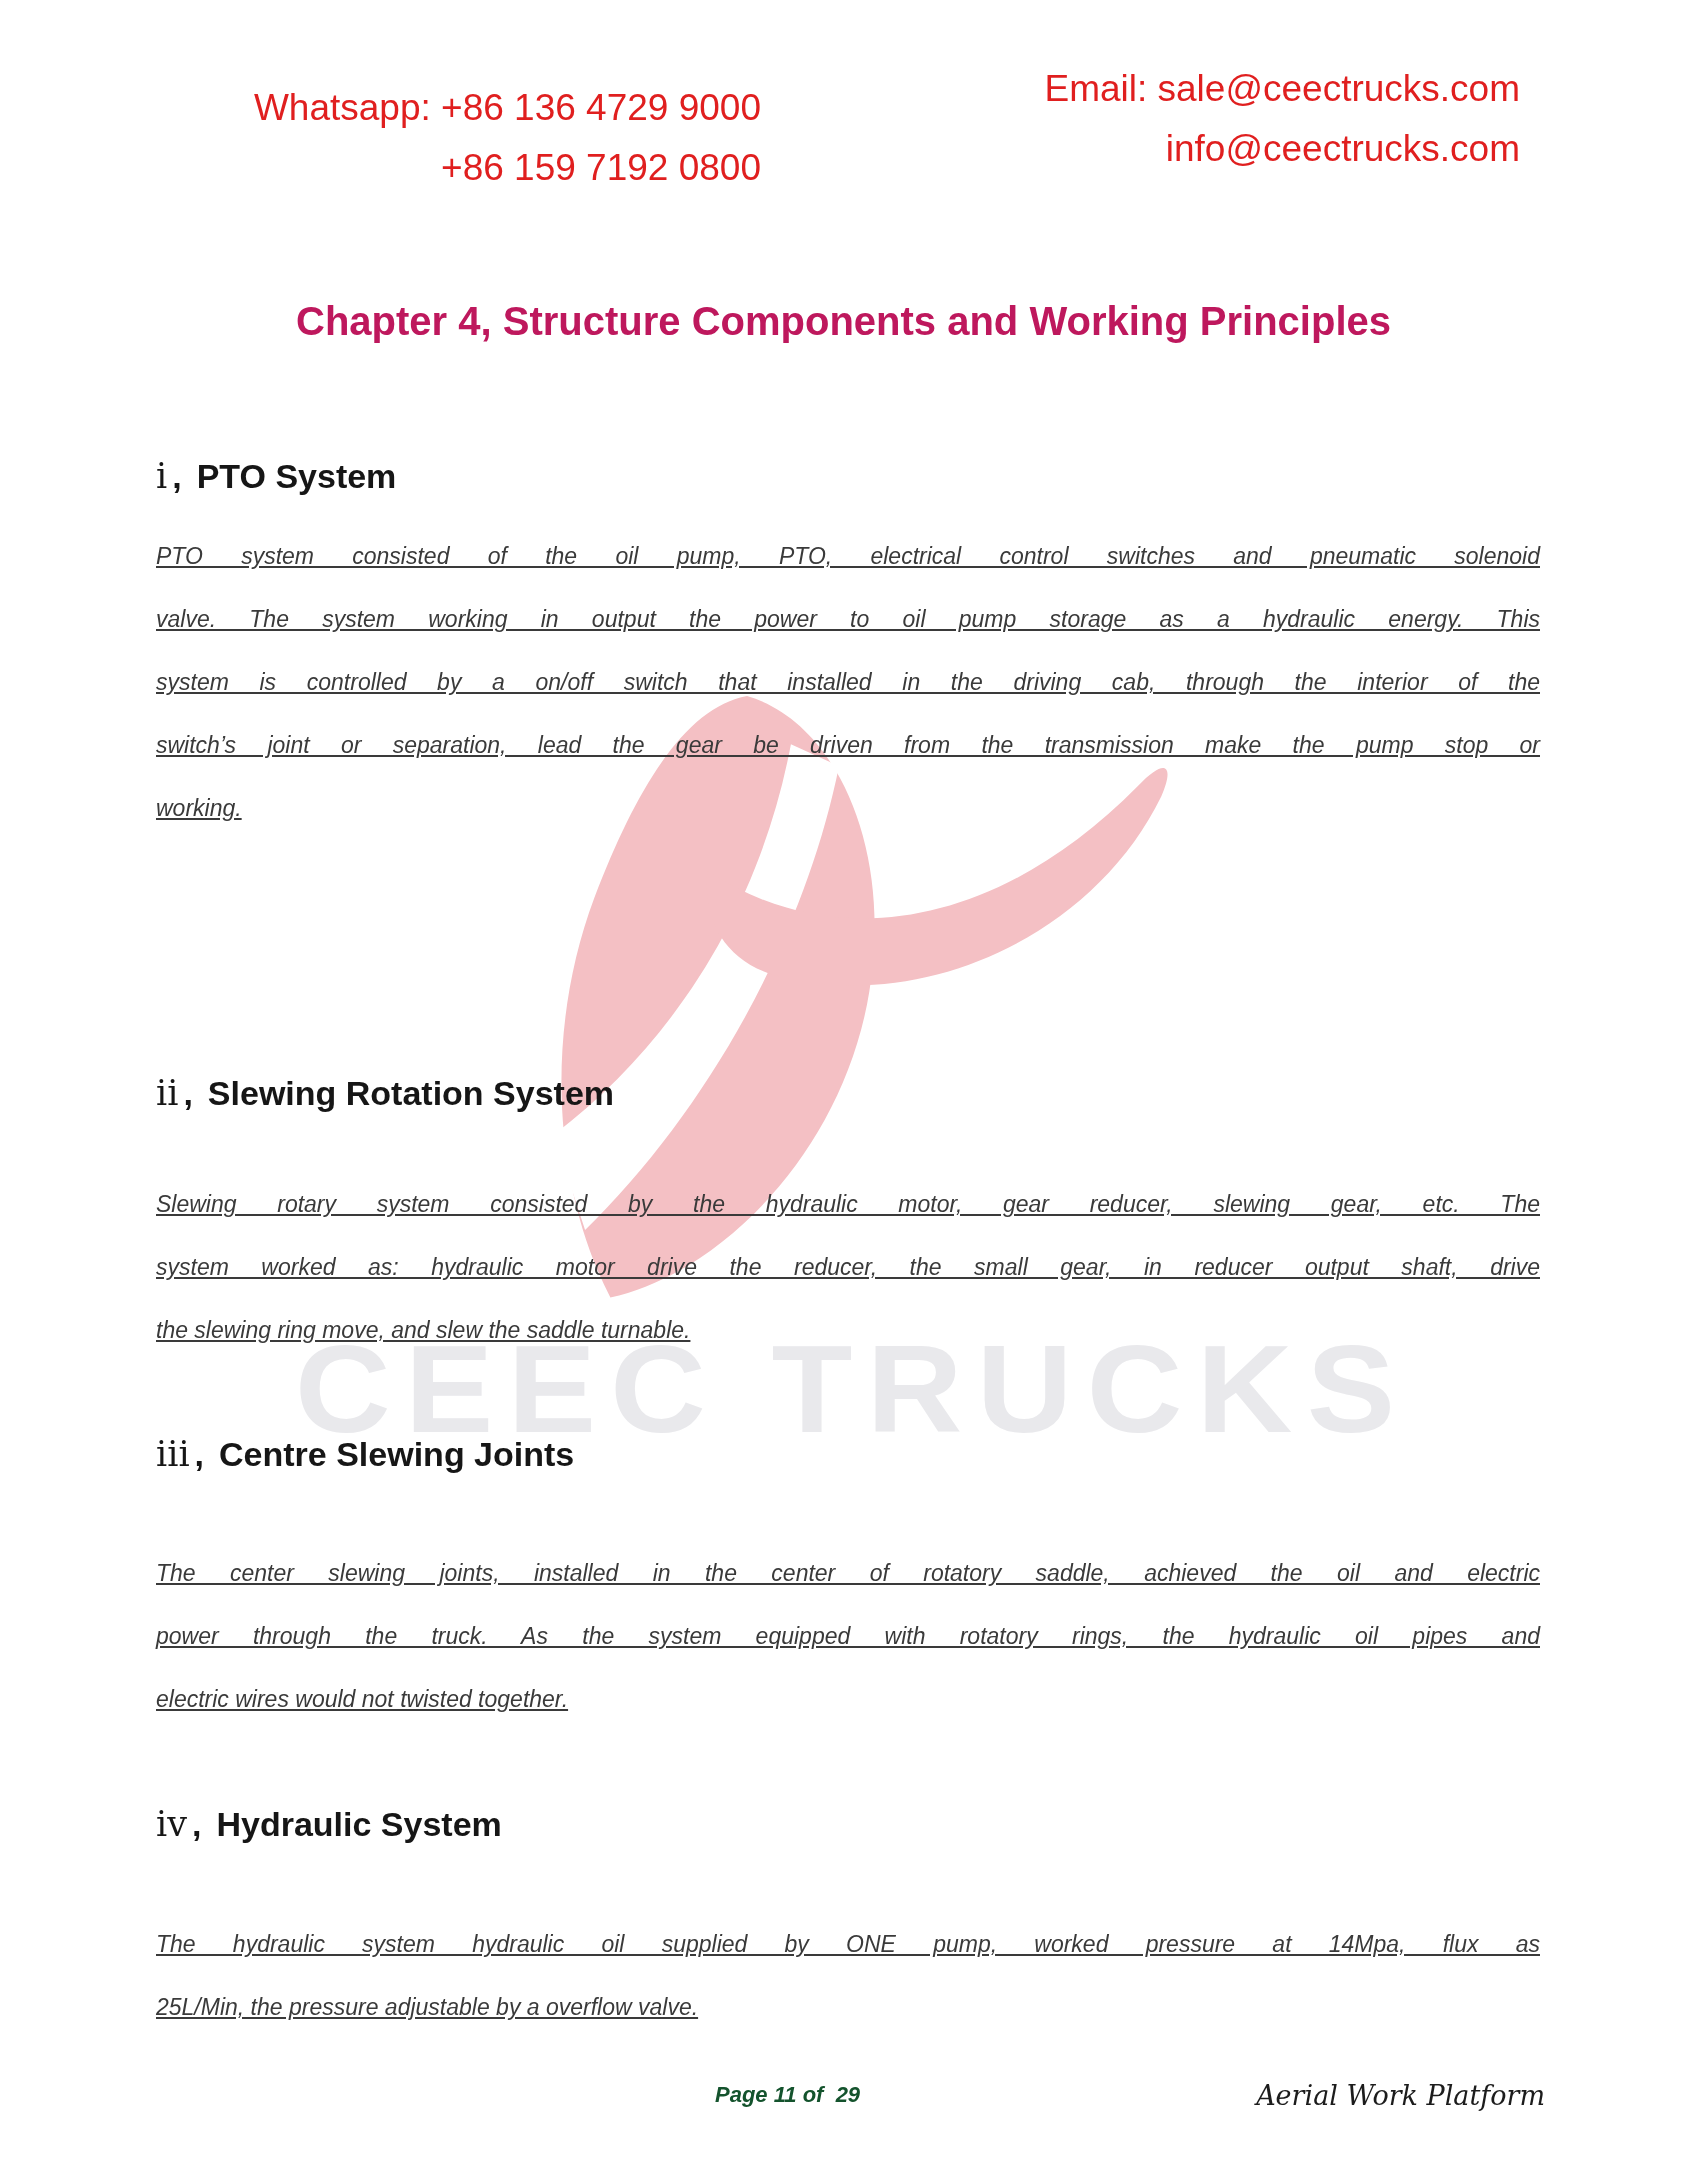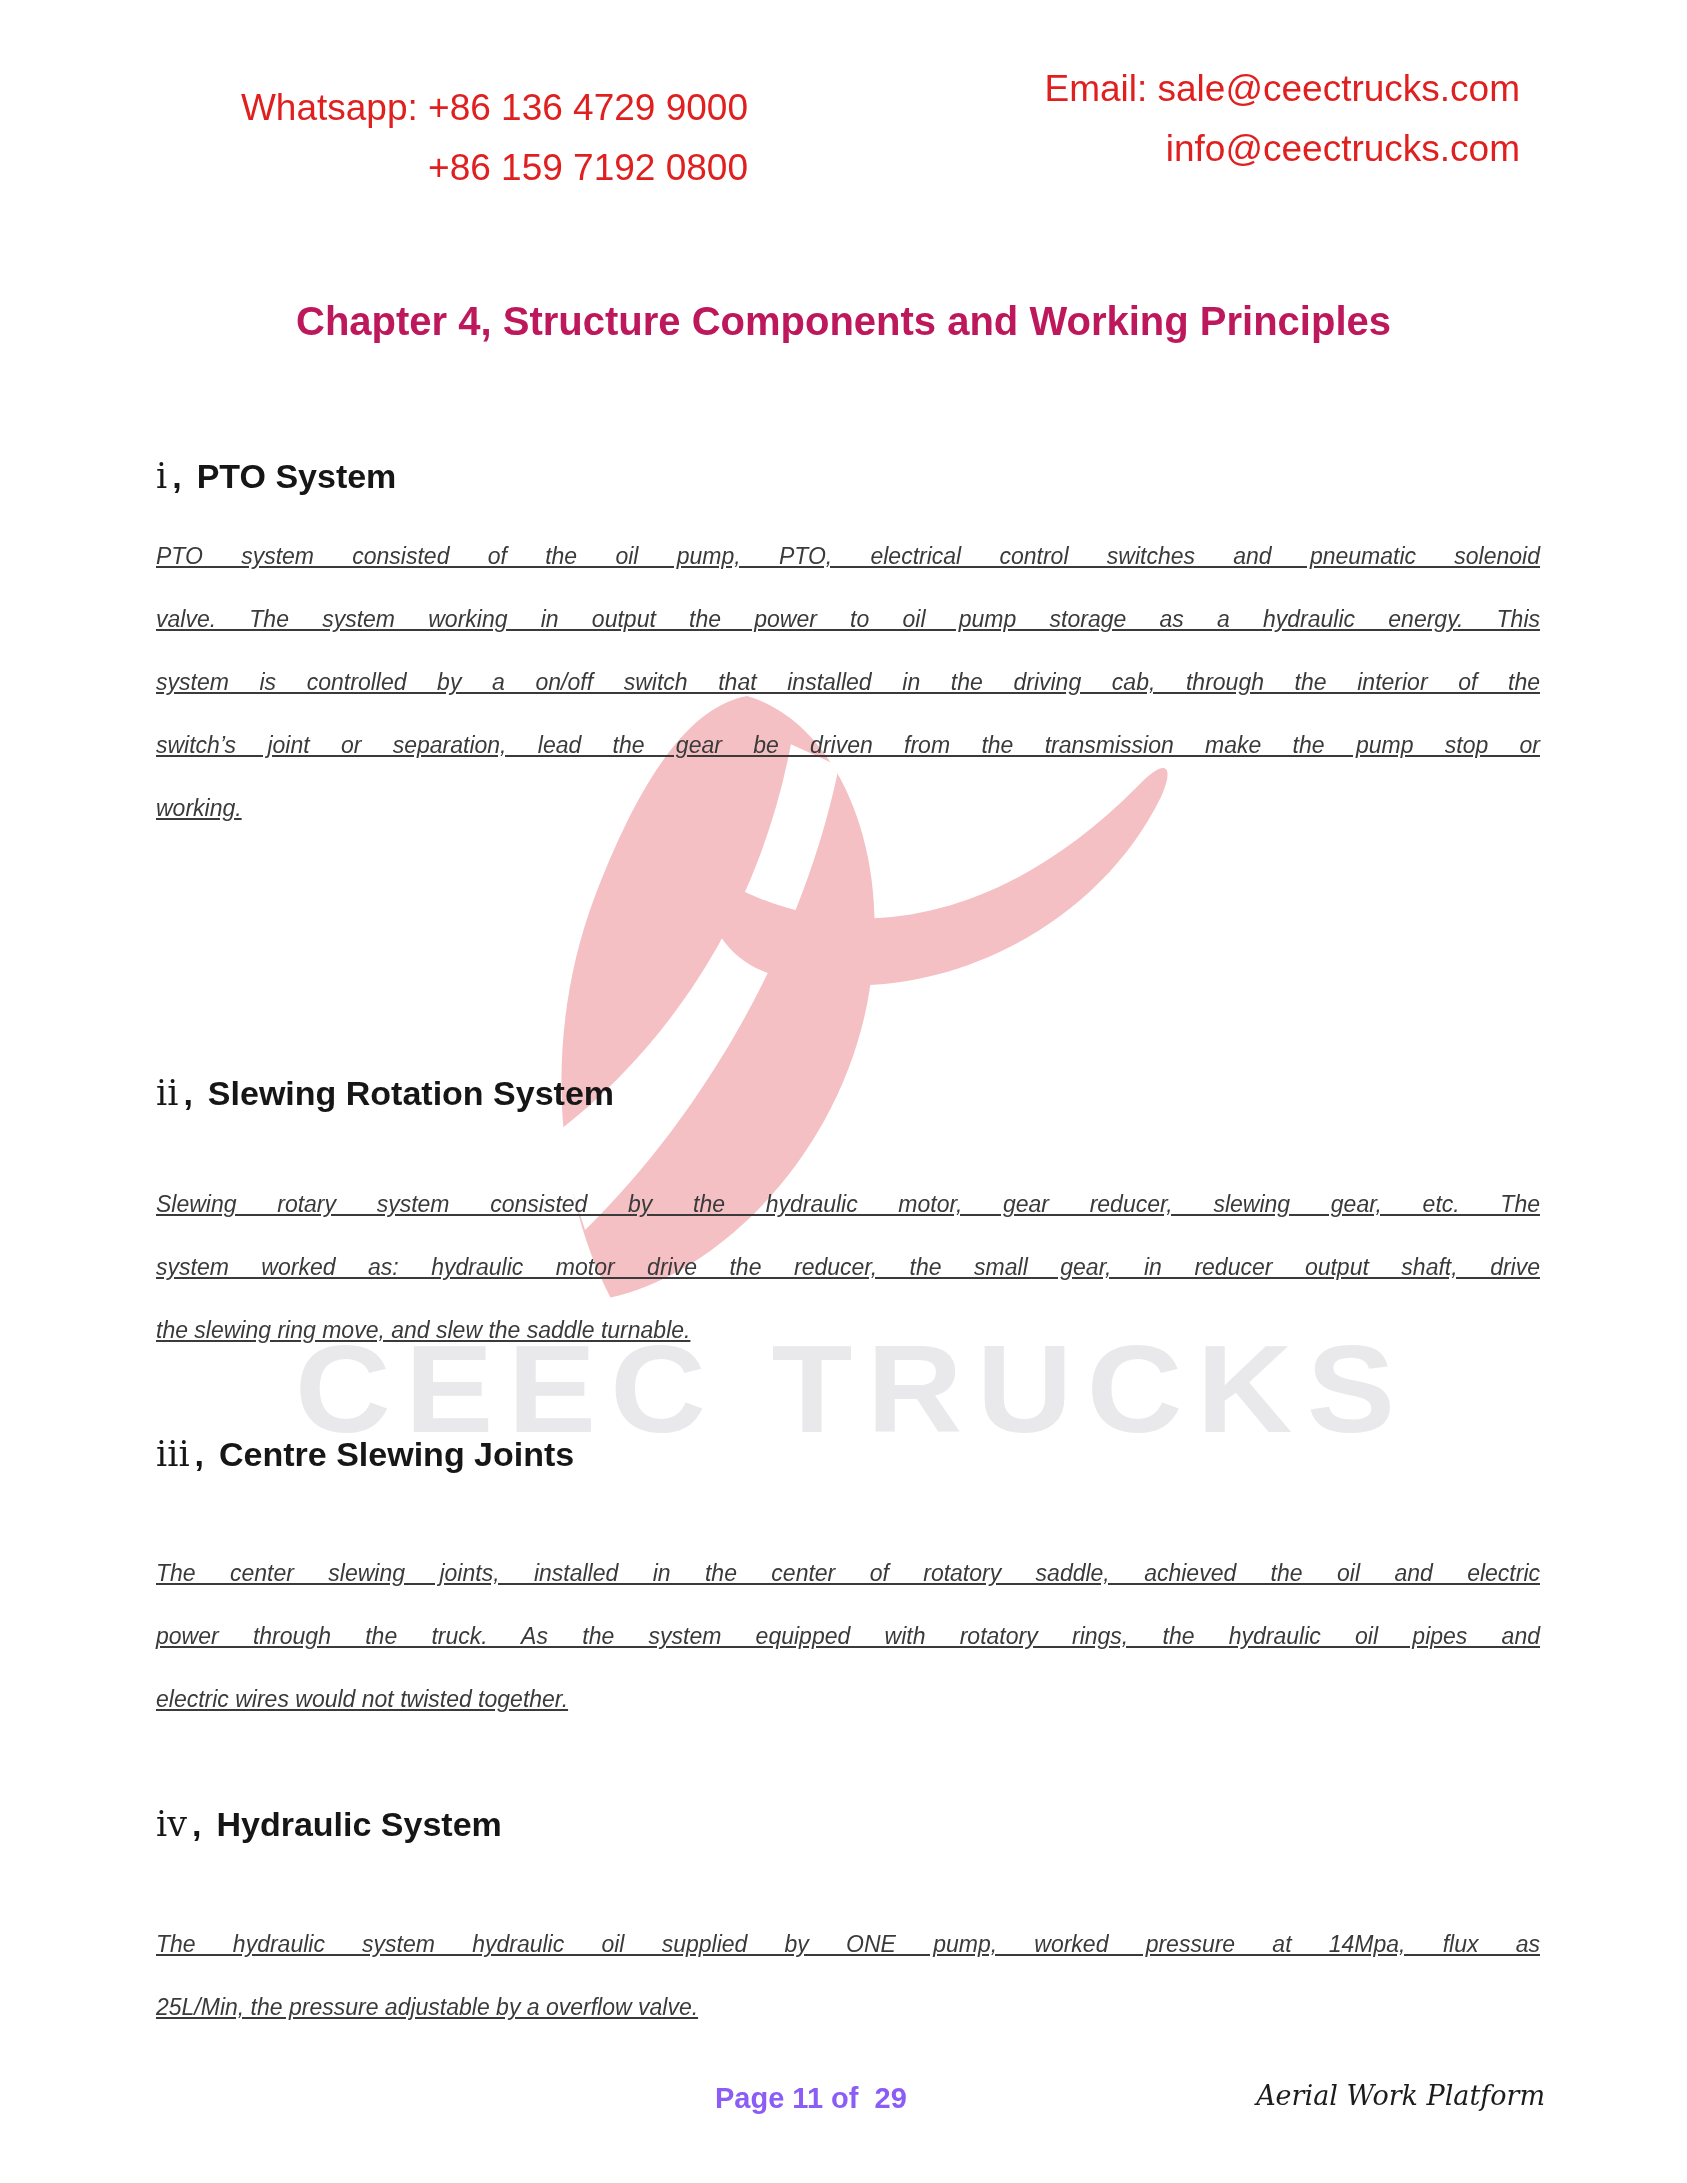--- a/index.html
+++ b/index.html
@@ -14,21 +14,21 @@
   .wm-logo{position:absolute;left:498px;top:675px;width:709px;height:658px;z-index:0;}
   .wm-text{
     position:absolute;left:295px;top:1326px;z-index:0;
     font-size:125px;font-weight:bold;line-height:1;
     letter-spacing:13.5px;color:#e9e9ec;white-space:nowrap;
     transform:scaleX(1.06);transform-origin:left top;
   }
   
   .layer{position:absolute;inset:0;z-index:1;}
   .contact{position:absolute;color:#e01f1f;font-size:37px;line-height:60px;text-align:right;}
-  .contact-left{left:204px;top:78px;width:544px;text-align:right;}
+  .contact-left{left:217px;top:78px;width:544px;text-align:right;}
   .contact-right{left:995px;top:59px;width:525px;}
   .doc-title{
     position:absolute;left:0;top:272px;width:1687px;
     text-align:center;font-size:40px;font-weight:bold;color:#be185d;
     letter-spacing:0px;
   }
   .sec-head{position:absolute;left:156px;width:1384px;font-size:34px;color:#161616;white-space:nowrap;}
   .sec-head .numeral{font-family:"DejaVu Serif",serif;font-weight:normal;font-size:35px;margin-right:5px;}
   .sec-head .sep{font-weight:bold;margin-right:15px;}
   .sec-head .htext{font-weight:bold;}
@@ -39,21 +39,21 @@
   .para .jline{text-align:justify;text-align-last:justify;}
   .para .jline:last-child{text-align-last:left;}
   .para.attention{font-weight:bold;color:#2d2d2d;}
   .head-1{top:456px;}  .para-1{top:525px;}
   .attn{top:850px;}
   .head-2{top:1073px;} .para-2{top:1173px;}
   .head-3{top:1434px;} .para-3{top:1542px;}
   .head-4{top:1804px;} .para-4{top:1913px;}
   .footer-page{
     position:absolute;left:715px;top:2082px;
-    font-size:29px;font-weight:bold;color:#8b5cf6;white-space:pre;
+    font-size:22px;font-weight:bold;color:#14532d;white-space:pre;font-style:italic;
   }
   .footer-doc{
     position:absolute;left:1181px;top:2080px;width:364px;text-align:right;
     font-family:"DejaVu Serif",serif;font-style:italic;font-size:27px;color:#1c1c1c;
   }
 </style>
 </head>
 <body>
 
 <div class="page">

